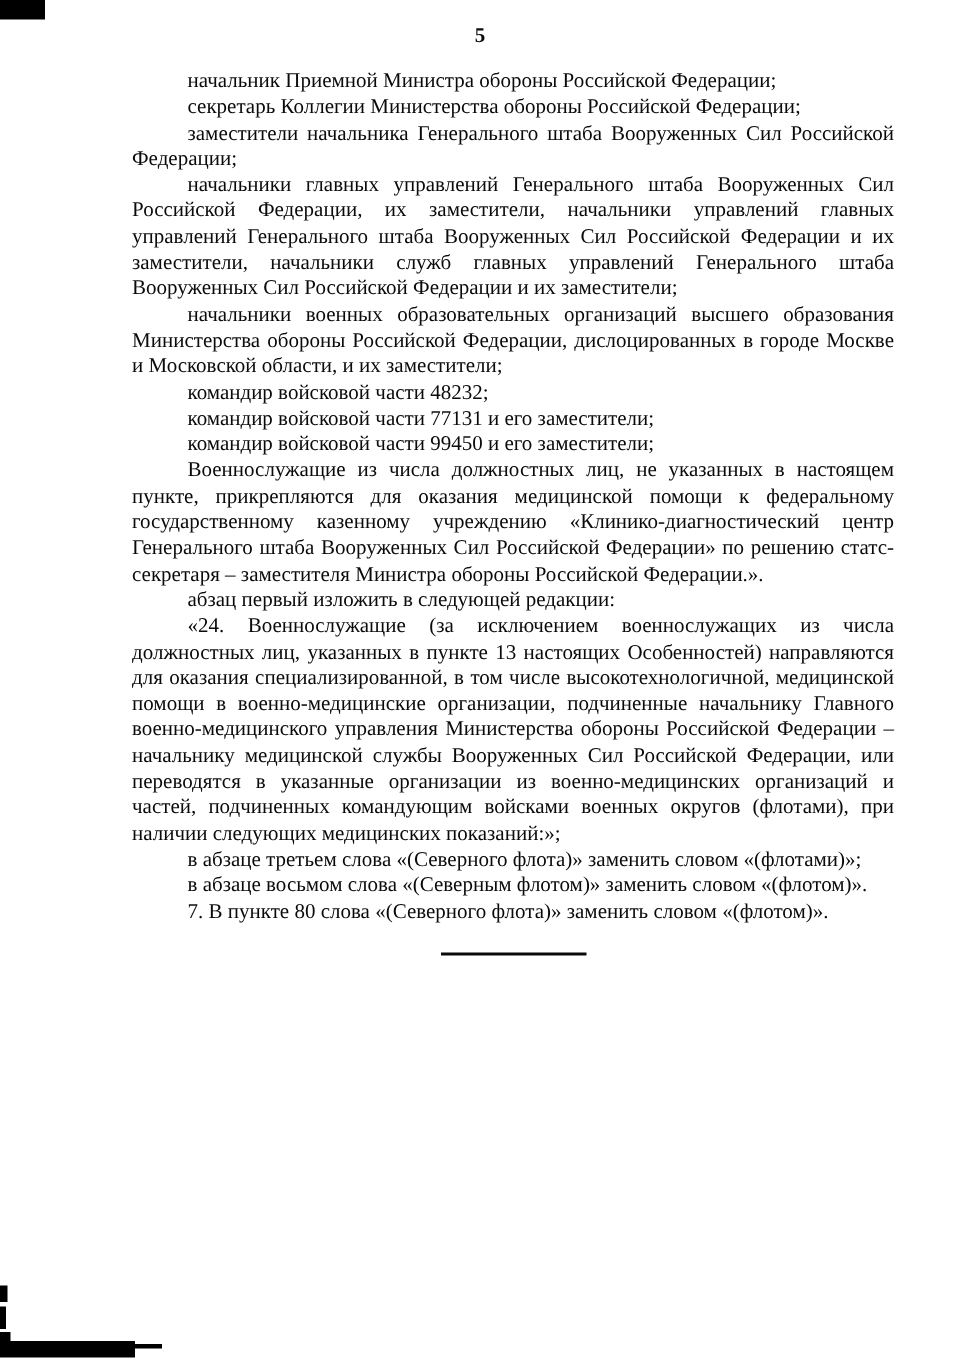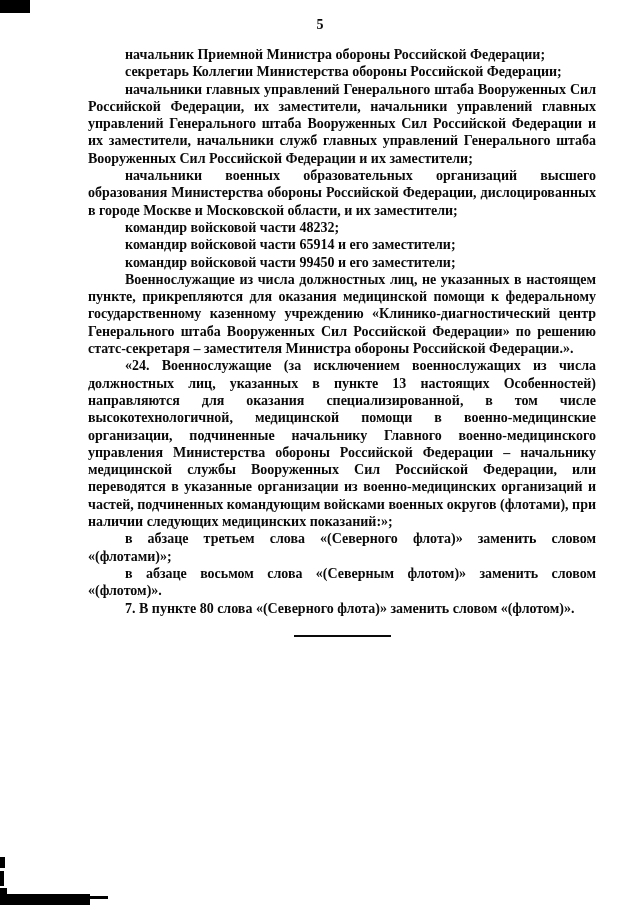--- a/index.html
+++ b/index.html
@@ -21,21 +21,20 @@
     padding-top: 17px;
     text-align: center;
     font-size: 14px;
     font-weight: bold;
   }
   .content {
     margin: 13px 44px 0 88px; 
     font-size: 14px;
     line-height: 17.3px;
     text-align: justify;
-    font-weight: bold;
   }
   .content p {
     text-indent: 37px;
     text-align: justify;
   }
   .end-rule {
     width: 97px;
     height: 2px;
     background: #0a0a0a;
     margin: 18px auto 0 auto;
@@ -54,26 +53,28 @@
 </head>
 <body>
 
 <div class="page">
 
   <div class="page-number">5</div>
 
   <div class="content">
     <p>начальник Приемной Министра обороны Российской Федерации;</p>
     <p>секретарь Коллегии Министерства обороны Российской Федерации;</p>
+    <p>заместители начальника Генерального штаба Вооруженных Сил Российской Федерации;</p>
     <p>начальники главных управлений Генерального штаба Вооруженных Сил Российской Федерации, их заместители, начальники управлений главных управлений Генерального штаба Вооруженных Сил Российской Федерации и их заместители, начальники служб главных управлений Генерального штаба Вооруженных Сил Российской Федерации и их заместители;</p>
     <p>начальники военных образовательных организаций высшего образования Министерства обороны Российской Федерации, дислоцированных в городе Москве и Московской области, и их заместители;</p>
     <p>командир войсковой части 48232;</p>
-    <p>командир войсковой части 65914 и его заместители;</p>
+    <p>командир войсковой части 77131 и его заместители;</p>
     <p>командир войсковой части 99450 и его заместители;</p>
     <p>Военнослужащие из числа должностных лиц, не указанных в настоящем пункте, прикрепляются для оказания медицинской помощи к федеральному государственному казенному учреждению «Клинико-диагностический центр Генерального штаба Вооруженных Сил Российской Федерации» по решению статс-секретаря – заместителя Министра обороны Российской Федерации.».</p>
+    <p>абзац первый изложить в следующей редакции:</p>
     <p>«24. Военнослужащие (за исключением военнослужащих из числа должностных лиц, указанных в пункте 13 настоящих Особенностей) направляются для оказания специализированной, в том числе высокотехнологичной, медицинской помощи в военно-медицинские организации, подчиненные начальнику Главного военно-медицинского управления Министерства обороны Российской Федерации – начальнику медицинской службы Вооруженных Сил Российской Федерации, или переводятся в указанные организации из военно-медицинских организаций и частей, подчиненных командующим войсками военных округов (флотами), при наличии следующих медицинских показаний:»;</p>
     <p>в абзаце третьем слова «(Северного флота)» заменить словом «(флотами)»;</p>
     <p>в абзаце восьмом слова «(Северным флотом)» заменить словом «(флотом)».</p>
     <p>7. В пункте 80 слова «(Северного флота)» заменить словом «(флотом)».</p>
 
     <div class="end-rule"></div>
   </div>
 
   <div class="artifact a-top-left"></div>
   <div class="artifact a-left-edge-1"></div>

